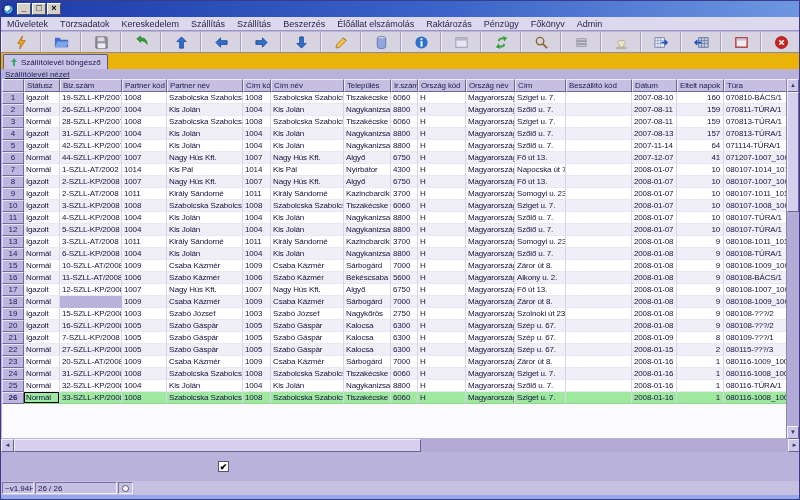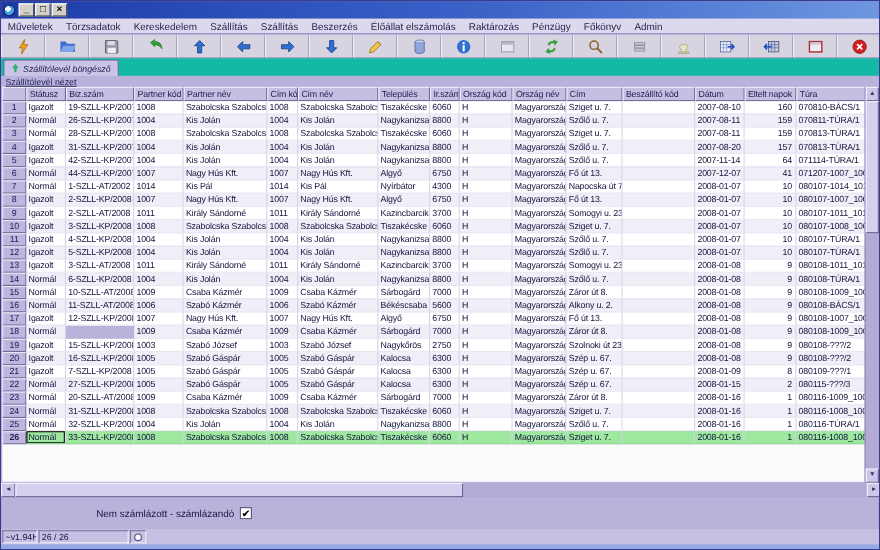--- a/index.html
+++ b/index.html
@@ -23,21 +23,21 @@
   .menu-item { padding:0 6px; white-space:nowrap; }
 
   
   .toolbar { position:absolute; top:31px; left:0; width:800px; height:21px; background:#d7d3e0;
     border-bottom:1px solid #8d87ae; display:flex; }
   .tool-btn { flex:1; border-right:1px solid #a8a2c2; border-left:1px solid #efecf6;
     display:flex; align-items:center; justify-content:center; background:#d7d3e0; }
   .tool-btn svg { width:15px; height:15px; }
 
   
-  .tabbar { position:absolute; top:52px; left:0; width:800px; height:16px; background:#14b8a6;font-style:italic; }
+  .tabbar { position:absolute; top:52px; left:0; width:800px; height:16px; background:#eab308; }
   .tab { position:absolute; left:2px; top:1px; height:15px; background:#cac4e6; border:1px solid #5f5a86; border-bottom:none;
     border-radius:2px 2px 0 0; display:flex; align-items:center; padding:0 6px; font-size:8px; color:#17174a; gap:3px; white-space:nowrap; }
 
   
   .content { position:absolute; top:68px; left:0; width:800px; height:384px; background:#b9b2da; }
   .view-label { position:absolute; left:4px; top:1px; font-size:8px; color:#23235a; text-decoration:underline; white-space:nowrap; }
 
   .grid { position:absolute; left:1px; top:10px; width:786px; }
   .grid-header { display:flex; height:13px; }
   .hcell { background:#c6bfe2; border:1px solid; border-color:#eeeaf8 #6c6694 #6c6694 #eeeaf8;
@@ -334,21 +334,21 @@
           <div class="cell" style="width: 45px;">1004</div>
           <div class="cell" style="width: 76px;">Kis Jolán</div>
           <div class="cell" style="width: 28px;">1004</div>
           <div class="cell" style="width: 73px;">Kis Jolán</div>
           <div class="cell" style="width: 47px;">Nagykanizsa</div>
           <div class="cell" style="width: 27px;">8800</div>
           <div class="cell" style="width: 48px;">H</div>
           <div class="cell" style="width: 49px;">Magyarország</div>
           <div class="cell" style="width: 51px;">Szőlő u. 7.</div>
           <div class="cell" style="width: 66px;"></div>
-          <div class="cell" style="width: 45px;">2007-08-20</div>
+          <div class="cell" style="width: 45px;">2007-08-13</div>
           <div class="cell num" style="width: 47px;">157</div>
           <div class="cell" style="width: 64px;">070813-TÚRA/1</div>
         </div>
         <div class="grow even">
           <div class="rn">5</div>
           <div class="cell first" style="width: 36px;">Igazolt</div>
           <div class="cell" style="width: 62px;">42-SZLL-KP/2007</div>
           <div class="cell" style="width: 45px;">1004</div>
           <div class="cell" style="width: 76px;">Kis Jolán</div>
           <div class="cell" style="width: 28px;">1004</div>
@@ -752,21 +752,20 @@
   <div class="vs-btn vs-down">▼</div>
 </div>
 
 <div class="hscroll">
   <div class="hs-btn hs-left">◄</div>
   <div class="hs-thumb"></div>
   <div class="hs-btn hs-right">►</div>
 </div>
 
 <div class="controls">
-  <div class="cb-label">Nem számlázott - számlázandó</div>
   <div class="checkbox" id="cbBox">✔</div>
 </div>
 
 <div class="statusbar">
   <div class="sfield" id="sf-version">~v1.94H</div>
   <div class="sfield" id="sf-count">26 / 26</div>
   <div class="sfield" id="sf-radio">
       <div class="radio"></div>
     </div>
 </div>

